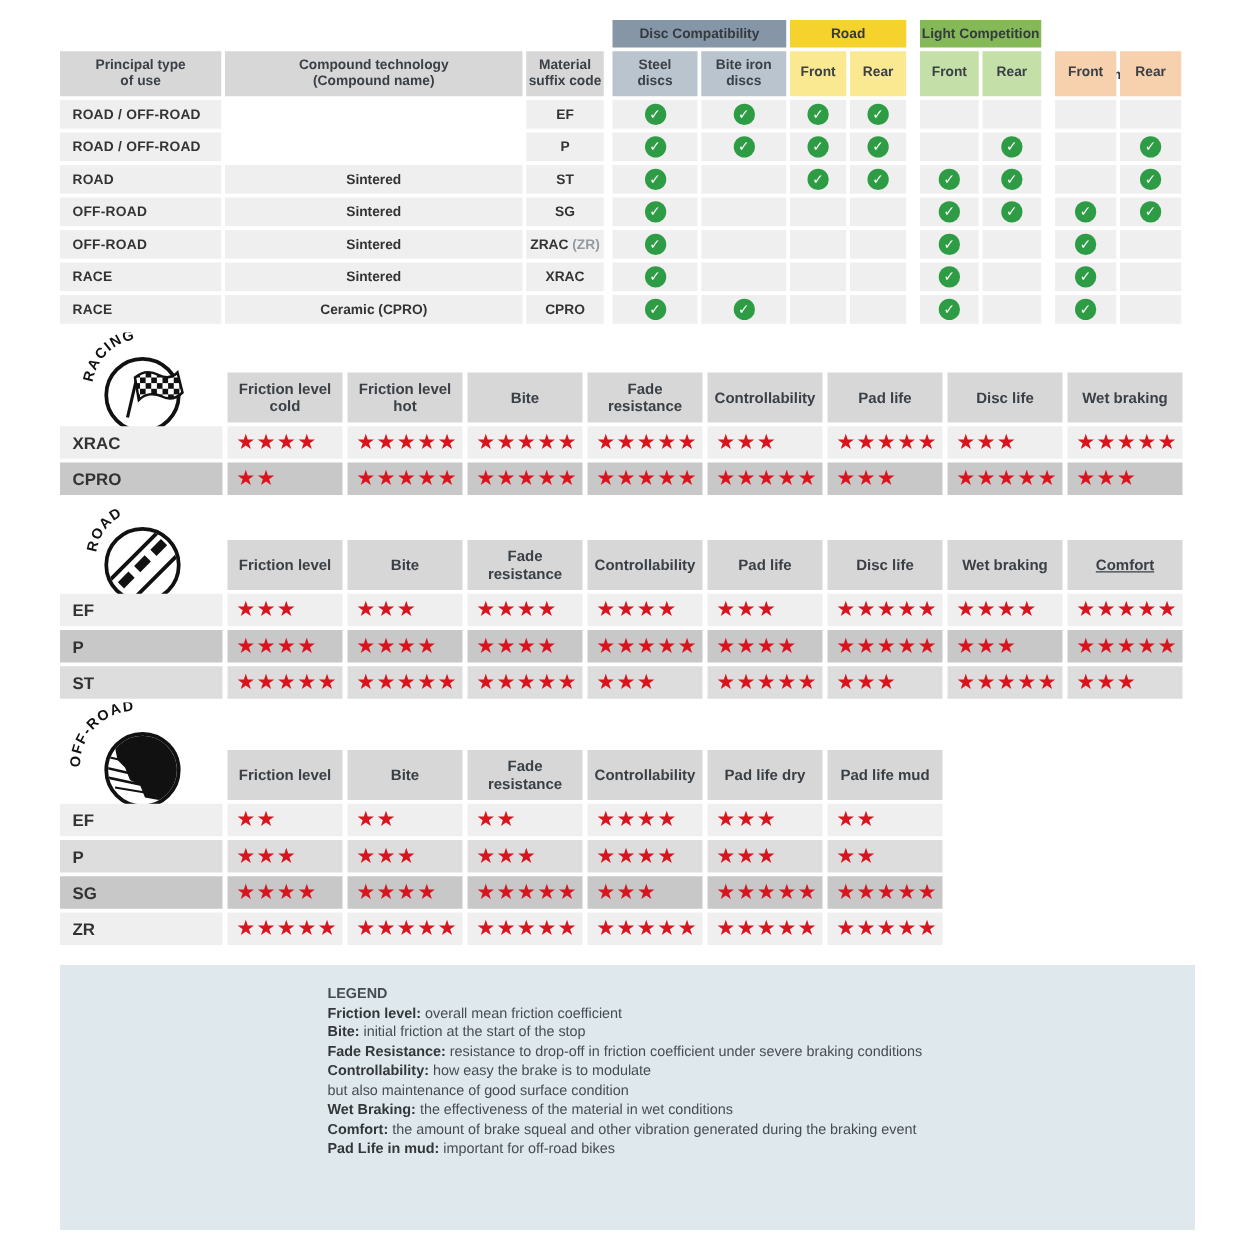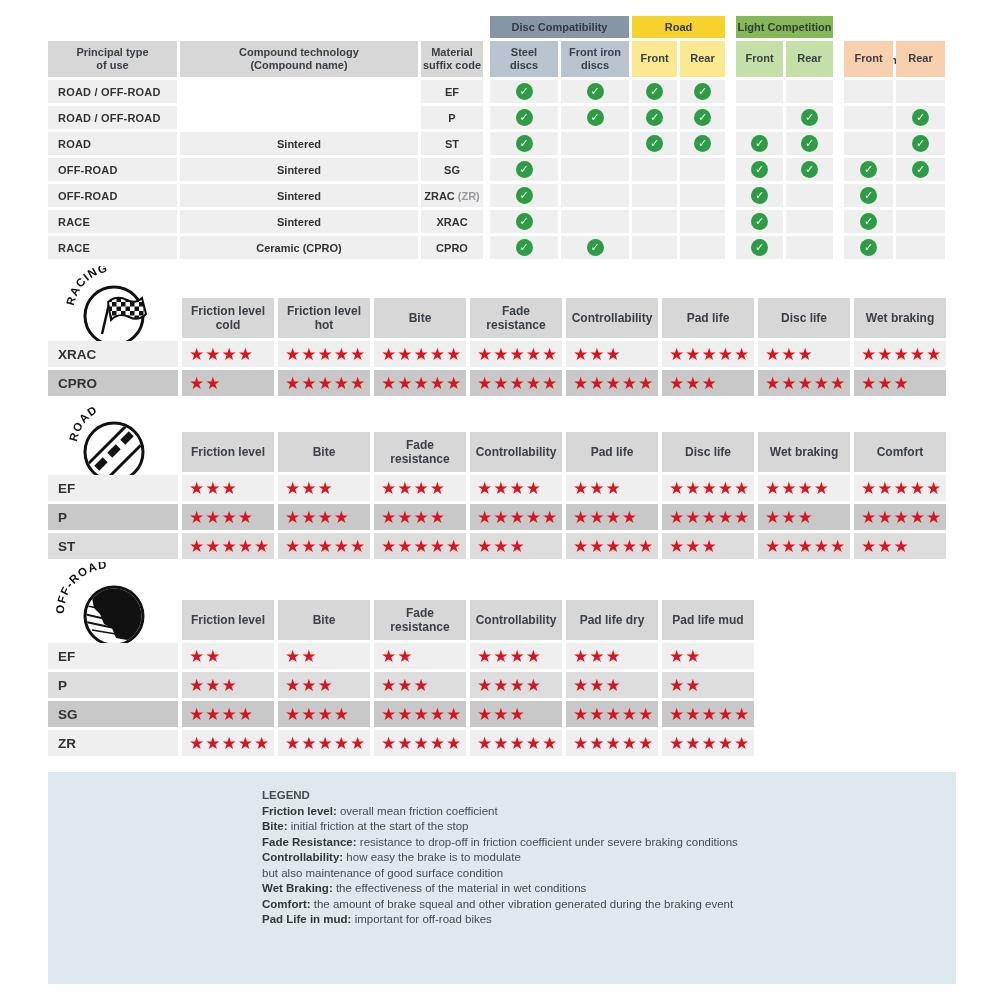--- a/index.html
+++ b/index.html
@@ -56,21 +56,21 @@
 </style>
 </head>
 <body>
 
 <div class="page">
 
   <div class="compat">
       <div class="gh" style="grid-area: 1 / 5 / auto / span 2; background: rgb(134, 150, 167);">Disc Compatibility</div>
       <div class="th" style="grid-area: 2 / 5; background: rgb(186, 196, 206);">Steel
 discs</div>
-      <div class="th" style="grid-area: 2 / 6; background: rgb(186, 196, 206);">Front iron
+      <div class="th" style="grid-area: 2 / 6; background: rgb(186, 196, 206);">Bite iron
 discs</div>
       <div class="gh" style="grid-area: 1 / 7 / auto / span 2; background: rgb(246, 210, 44);">Road</div>
       <div class="th" style="grid-area: 2 / 7; background: rgb(250, 233, 145);">Front</div>
       <div class="th" style="grid-area: 2 / 8; background: rgb(250, 233, 145);">Rear</div>
       <div class="gh" style="grid-area: 1 / 10 / auto / span 2; background: rgb(133, 185, 87);">Light Competition</div>
       <div class="th" style="grid-area: 2 / 10; background: rgb(197, 223, 168);">Front</div>
       <div class="th" style="grid-area: 2 / 11; background: rgb(197, 223, 168);">Rear</div>
       <div class="gh" style="grid-area: 1 / 13 / auto / span 2; background: rgb(241, 163, 107); margin-top: 44px;">PRO Competition</div>
       <div class="th" style="grid-area: 2 / 13; background: rgb(247, 208, 174);">Front</div>
       <div class="th" style="grid-area: 2 / 14; background: rgb(247, 208, 174);">Rear</div>
@@ -314,21 +314,21 @@
     <text class="arc-text"><textPath href="#arc-road">ROAD</textPath></text>
   </svg>
   <div id="road-table" class="rating" style="grid-template-columns: 130px repeat(8, 92px);">
       <div class="th rt" style="grid-area: 1 / 2;">Friction level</div>
       <div class="th rt" style="grid-area: 1 / 3;">Bite</div>
       <div class="th rt" style="grid-area: 1 / 4;">Fade resistance</div>
       <div class="th rt" style="grid-area: 1 / 5;">Controllability</div>
       <div class="th rt" style="grid-area: 1 / 6;">Pad life</div>
       <div class="th rt" style="grid-area: 1 / 7;">Disc life</div>
       <div class="th rt" style="grid-area: 1 / 8;">Wet braking</div>
-      <div class="th rt" style="grid-area: 1 / 9;">Comfort</div>
+      <div class="th rt" style="grid-area: 1 / 9; text-decoration: underline;">Comfort</div>
       <div class="td lab light" style="grid-area: 2 / 1;">EF</div>
       <div class="td stars light" style="grid-area: 2 / 2;">
         <span>★★★</span>
       </div>
       <div class="td stars light" style="grid-area: 2 / 3;">
         <span>★★★</span>
       </div>
       <div class="td stars light" style="grid-area: 2 / 4;">
         <span>★★★★</span>
       </div>

